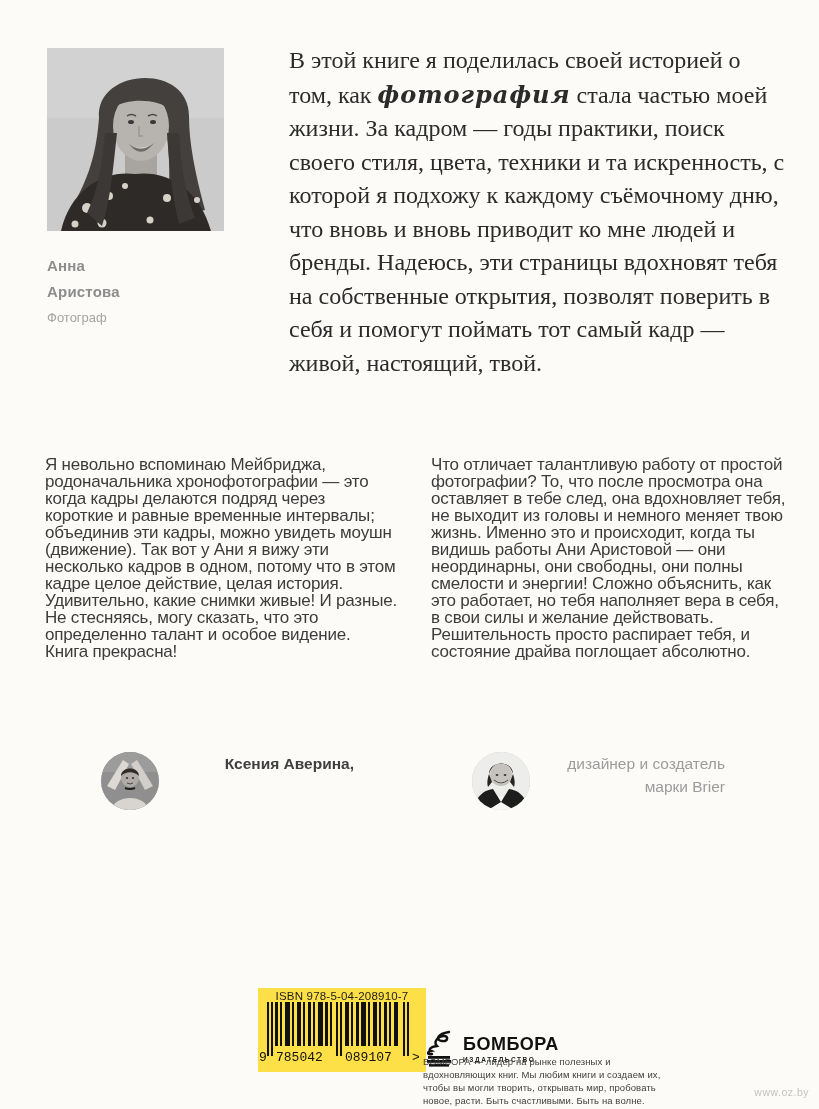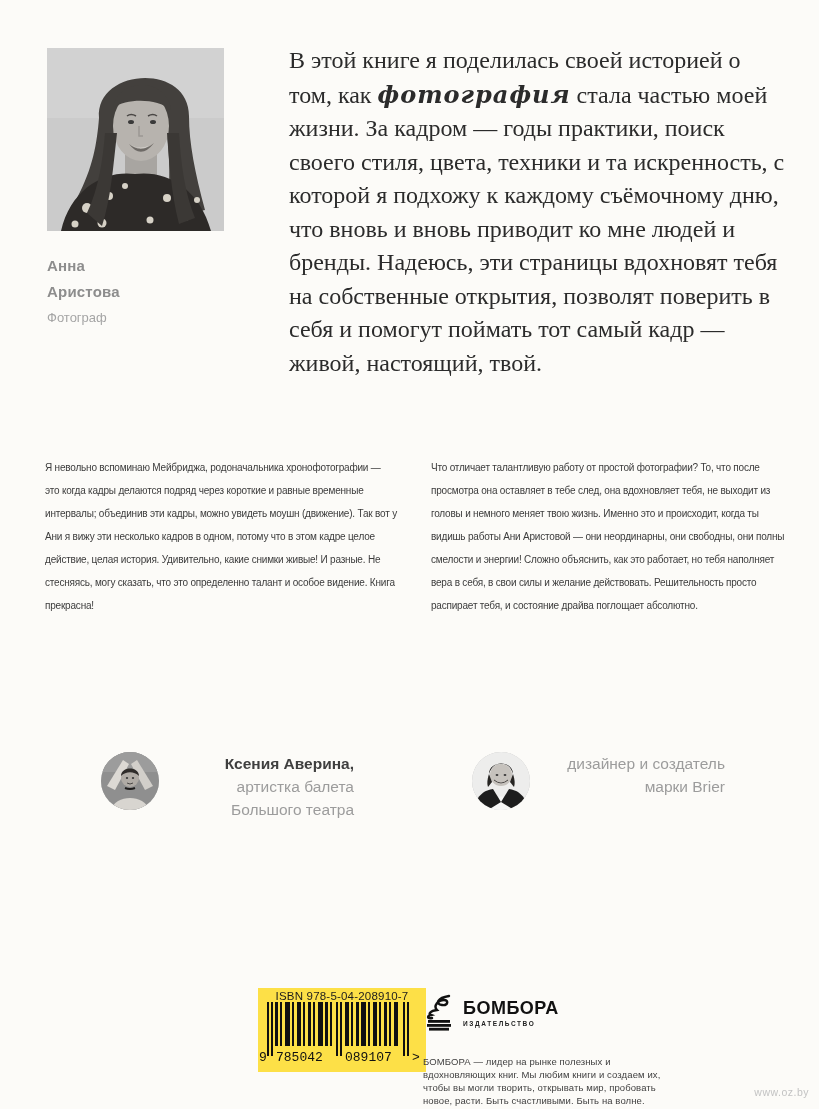--- a/index.html
+++ b/index.html
@@ -26,21 +26,21 @@
     position:absolute; left:289px; top:44px; width:500px;
     font-family:"Liberation Serif", serif;
     font-size:24px; line-height:33.5px; color:#2b2b2b;
   }
   .script-word {
     font-style:italic; font-weight:bold; letter-spacing:1px;
     font-family:"DejaVu Serif", serif;
   }
   .testimonial {
     position:absolute; top:456px;
-    font-size:10px; line-height:23px; letter-spacing:-0.2px; color:#3c3c3c;
+    font-size:17px; line-height:17px; letter-spacing:-0.2px; color:#3c3c3c;
   }
   .testimonial.left  { left:45px;  width:352px; }
   .testimonial.right { left:419px; width:358px;margin-left:12px; }
   .reviewer {
     position:absolute; top:752px; display:flex; align-items:flex-start;
   }
   .reviewer.left  { left:101px; }
   .reviewer.right { left:472px; }
   .avatar {
     width:58px; height:58px; border-radius:50%; overflow:hidden; flex:0 0 58px;
@@ -48,21 +48,21 @@
   }
   .reviewer-text { margin-left:15px; width:180px; font-size:15.5px; line-height:23px;text-align:right; }
   .reviewer-name { font-weight:bold; color:#3f3f3f; }
   .reviewer-role { color:#9c9c9c; }
   .barcode-box {
     position:absolute; left:258px; top:988px; width:168px; height:84px;
     background:#fde047; text-align:center;
   }
   .isbn-label { font-size:11.5px; color:#1c1c1c; padding-top:2px; letter-spacing:0.2px; }
   .publisher { position:absolute; left:423px; top:993px; }
-  .publisher-head { display:flex; align-items:flex-start; }
+  .publisher-head { display:flex; align-items:flex-start;margin-top:36px; }
   .publisher-logo { width:34px; height:38px; }
   .publisher-names { margin-left:6px; padding-top:5px; }
   .publisher-name { font-size:18px; font-weight:bold; color:#111; letter-spacing:0.5px; }
   .publisher-subtitle { font-size:6.5px; font-weight:bold; color:#222; letter-spacing:1.6px; margin-top:1px; }
   .publisher-blurb {
     position:absolute; left:423px; top:1039px; width:252px;
     font-size:9.5px; line-height:13px; color:#3f3f3f; letter-spacing:0.1px;margin-top:16px;
   }
   .watermark {
     position:absolute; right:10px; top:1086px;
@@ -138,21 +138,20 @@
         <ellipse cx="26" cy="26" rx="1.2" ry="1" fill="#3a3a3a"></ellipse>
         <ellipse cx="32" cy="26" rx="1.2" ry="1" fill="#3a3a3a"></ellipse>
         <path d="M26 31 Q29 33 32 31" stroke="#4a4745" stroke-width="1" fill="none"></path>
         <path d="M24 36 Q29 38 34 36" stroke="#1f1d1c" stroke-width="2" fill="none"></path>
 
         <path d="M10 58 C14 42 44 42 48 58 Z" fill="#d8d5d0"></path>
       </svg>
     </div>
     <div class="reviewer-text">
       <div class="reviewer-name">Ксения Аверина,</div>
-      <div class="reviewer-role">артистка балета Большого театра</div>
     </div>
   </div>
 
   <div class="reviewer right">
     <div class="avatar">
       <svg width="58" height="58" viewBox="0 0 58 58">
         <rect width="58" height="58" fill="#ededec"></rect>
 
         <circle cx="29" cy="23" r="11" fill="#c6c2bd"></circle>
         <path d="M17 22 C17 8 41 8 41 22 C38 13 34 12 29 12 C24 12 20 13 17 22 Z" fill="#262422"></path>

